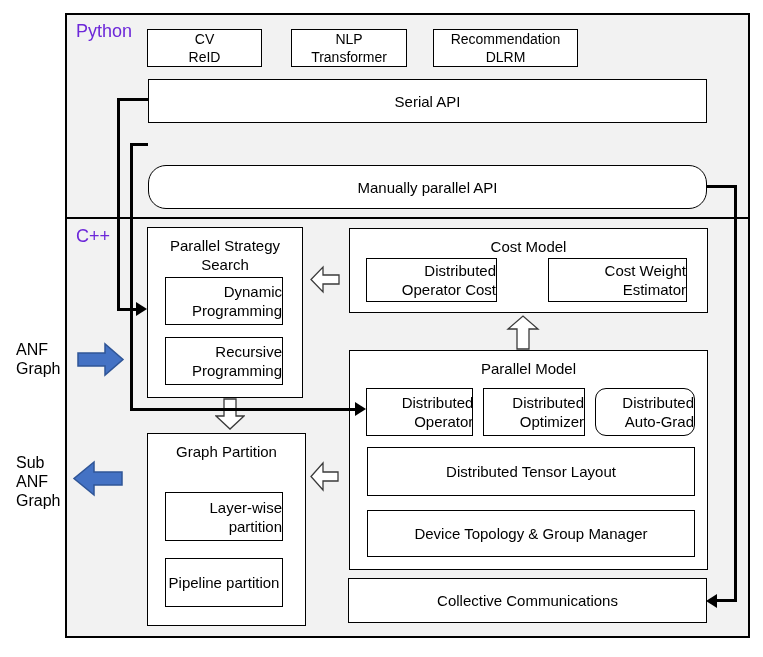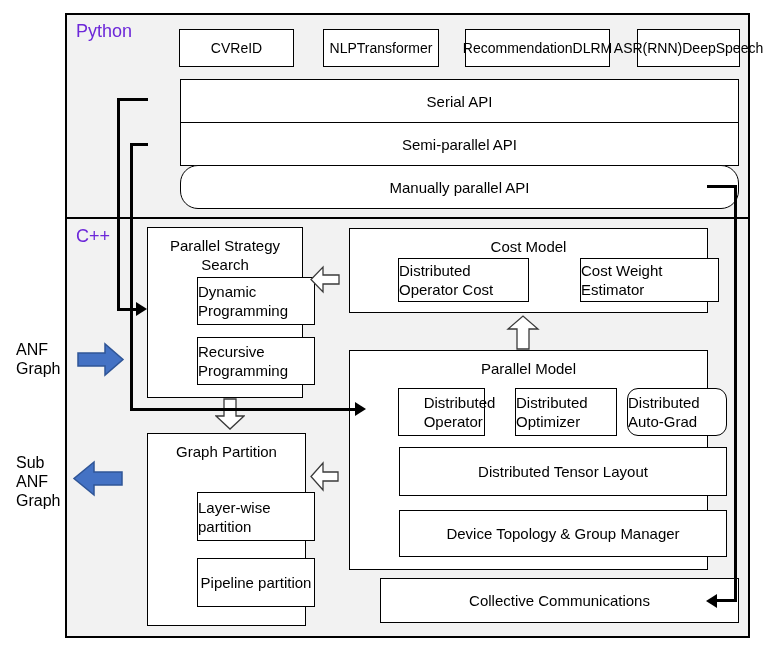--- a/index.html
+++ b/index.html
@@ -5,22 +5,22 @@
   html,body{margin:0;padding:0;background:#ffffff;}
   .canvas{
     position:relative;width:763px;height:657px;
     font-family:"Liberation Sans",sans-serif;color:#000;background:#fff;
     overflow:hidden;
   }
   .section{position:absolute;background:#F2F2F2;border:2px solid #000;box-sizing:border-box;}
   .sec-label{position:absolute;font-size:18px;color:#6d28d9;z-index:3;}
   .wbox{
     position:absolute;background:#fff;border:1.5px solid #000;box-sizing:border-box;
-    display:flex;align-items:center;justify-content:center;flex-direction:row;
-    text-align:left;font-size:15px;line-height:19px;z-index:2;margin-left:32px;
+    display:flex;align-items:center;justify-content:center;flex-direction:column;
+    text-align:right;font-size:15px;line-height:19px;z-index:2;
   }
   .app{font-size:14px;line-height:18px;}
   .frame{
     position:absolute;background:#fff;border:1.5px solid #000;box-sizing:border-box;
     text-align:center;z-index:1;
   }
   .ftitle{display:block;padding-top:8px;font-size:15px;line-height:19px;}
   .side-label{position:absolute;font-size:16px;line-height:19px;white-space:pre-line;z-index:3;}
   .hline,.vline{position:absolute;background:#000;z-index:7;}
   .tri-right{position:absolute;width:0;height:0;border-top:7px solid transparent;
@@ -45,45 +45,40 @@
     <span>ReID</span>
   </div>
   <div class="wbox app" style="left:291px;top:29px;width:116px;height:38px;">
     <span>NLP</span>
     <span>Transformer</span>
   </div>
   <div class="wbox app" style="left:433px;top:29px;width:145px;height:38px;">
     <span>Recommendation</span>
     <span>DLRM</span>
   </div>
-  <div class="wbox app" style="left:605px;top:29px;width:103px;height:38px;">
-    <span>ASR(RNN)</span>
-    <span>DeepSpeech</span>
-  </div>
 
   <div class="wbox" style="left:148px;top:79px;width:559px;height:44px;">Serial API</div>
-  <div class="wbox" style="left:148px;top:122px;width:559px;height:44px;">Semi-parallel API</div>
   <div class="wbox" style="left:148px;top:165px;width:559px;height:44px;border-radius:18px;">Manually parallel API</div>
 
   <div class="frame" style="left:147px;top:227px;width:156px;height:171px;">
     <span class="ftitle" style="padding-left:12px;padding-right:12px;">Parallel Strategy Search</span>
   </div>
   <div class="wbox" style="left:165px;top:277px;width:118px;height:48px;">Dynamic Programming</div>
   <div class="wbox" style="left:165px;top:337px;width:118px;height:48px;">Recursive Programming</div>
 
   <div class="frame" style="left:349px;top:228px;width:359px;height:85px;">
     <span class="ftitle">Cost Model</span>
   </div>
   <div class="wbox" style="left:366px;top:258px;width:131px;height:44px;">Distributed Operator Cost</div>
   <div class="wbox" style="left:548px;top:258px;width:139px;height:44px;">Cost Weight Estimator</div>
 
   <div class="frame" style="left:349px;top:350px;width:359px;height:220px;">
     <span class="ftitle">Parallel Model</span>
   </div>
-  <div class="wbox" style="left:366px;top:388px;width:87px;height:48px;padding-left:36px;">Distributed Operator</div>
+  <div class="wbox" style="left:366px;top:388px;width:107px;height:48px;padding-left:36px;">Distributed Operator</div>
   <div class="wbox" style="left:483px;top:388px;width:102px;height:48px;">Distributed Optimizer</div>
   <div class="wbox" style="left:595px;top:388px;width:100px;height:48px;border-radius:11px;">Distributed Auto-Grad</div>
   <div class="wbox" style="left:367px;top:447px;width:328px;height:49px;">Distributed Tensor Layout</div>
   <div class="wbox" style="left:367px;top:510px;width:328px;height:47px;">Device Topology &amp; Group Manager</div>
 
   <div class="frame" style="left:147px;top:433px;width:159px;height:193px;">
     <span class="ftitle">Graph Partition</span>
   </div>
   <div class="wbox" style="left:165px;top:492px;width:118px;height:49px;">Layer-wise partition</div>
   <div class="wbox" style="left:165px;top:558px;width:118px;height:49px;">Pipeline partition</div>

